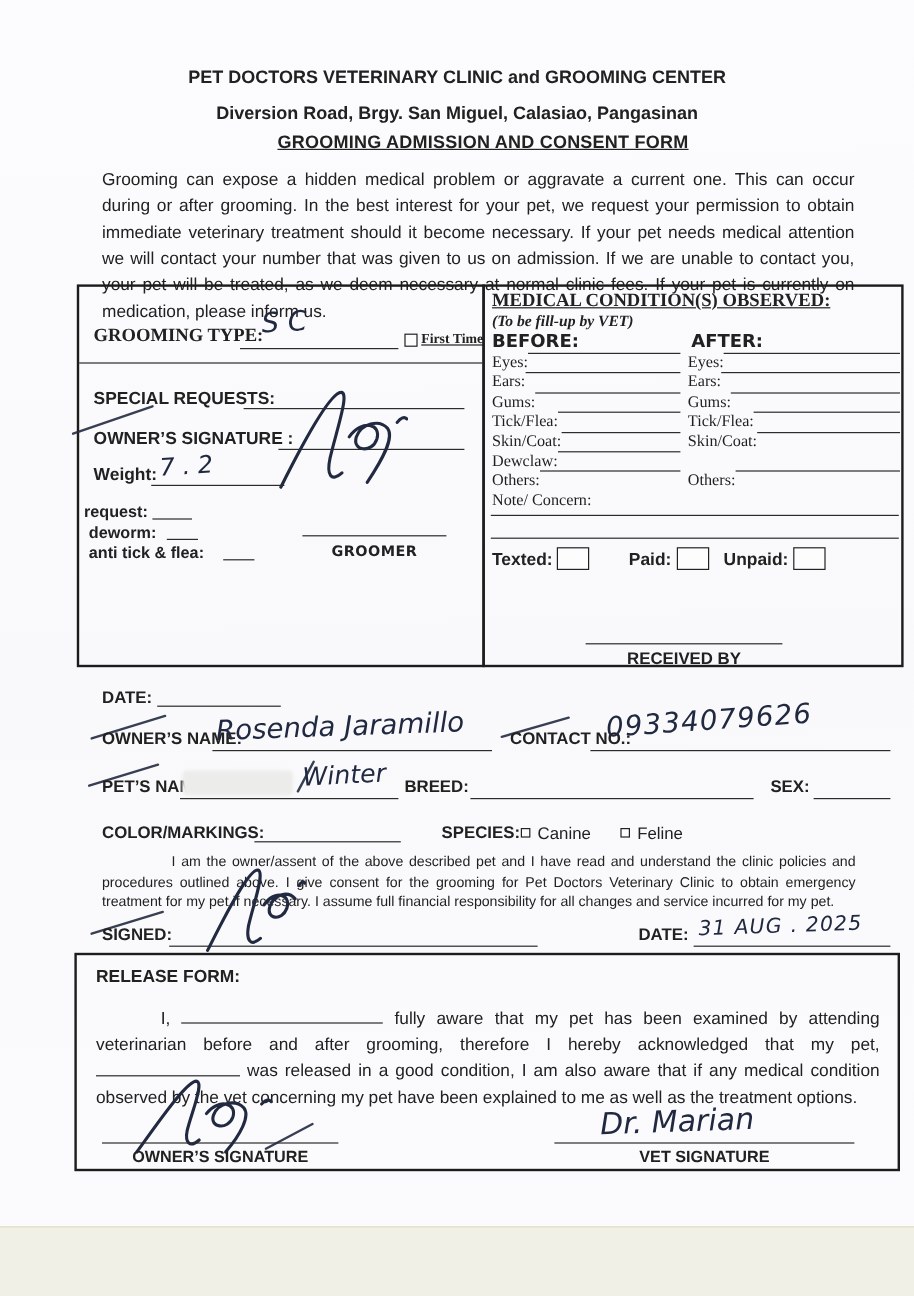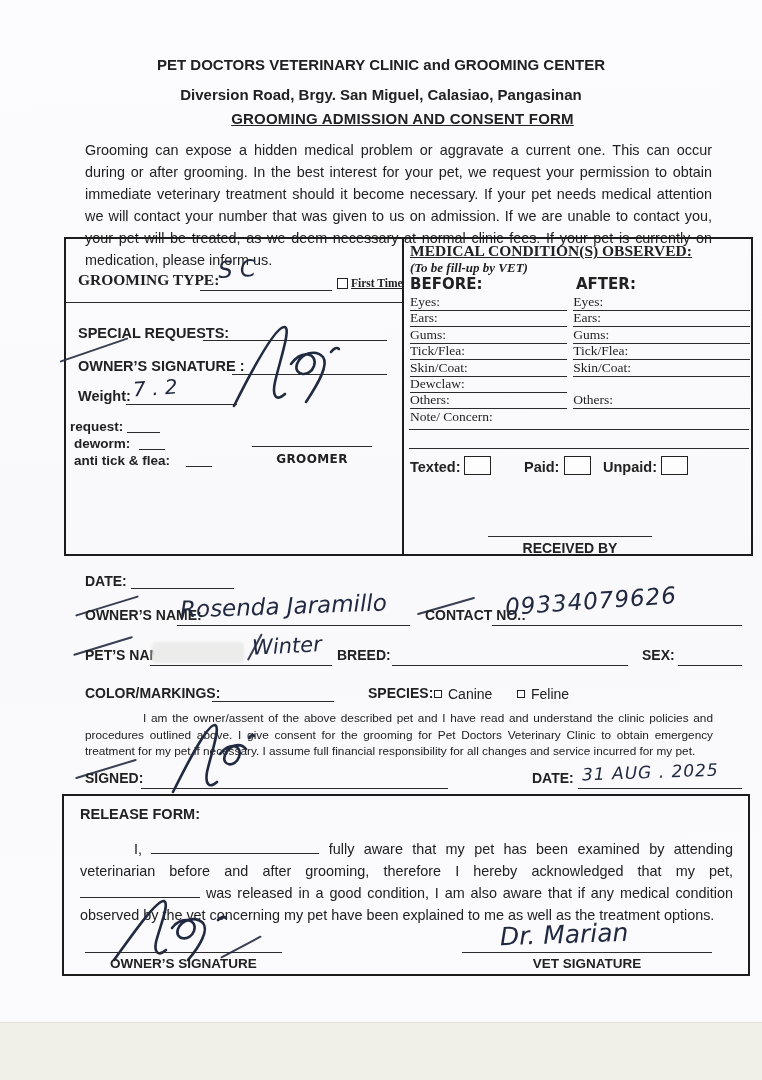--- a/index.html
+++ b/index.html
@@ -20,21 +20,21 @@
 
   .line { border-bottom:1.6px solid #2b2b2b; height:1px; }
   .box2 { border:2px solid #1c1c1c; background:transparent; }
   .cbx { border:1.6px solid #222; background:#fdfdfe; }
 
   .hw { font-family:"DejaVu Sans", sans-serif; font-style:italic; color:#212940; white-space:nowrap; }
   .strike { position:absolute; height:2px; background:#232a40; border-radius:2px; opacity:.9; }
 
   .medrows { position:absolute; left:410px; top:294px; width:340px; }
   .medrow { display:flex; height:16.4px; font-family:"Liberation Serif", serif; font-size:13.5px; color:#1f1f1f; }
-  .medcell { display:flex; width:160px;flex-direction:column; }
+  .medcell { display:flex; width:160px; }
   .medcell.after { width:180px; margin-left:6px; }
   .medcell .line { flex:1; margin-bottom:2px; }
   .medlabel { white-space:nowrap; }
 
   svg.sig path { fill:none; stroke:#222a42; stroke-width:2.6; stroke-linecap:round; }
   .release-blank { display:inline-block; border-bottom:1.6px solid #2b2b2b; height:12px; vertical-align:baseline; }
 </style>
 </head>
 <body>
 

